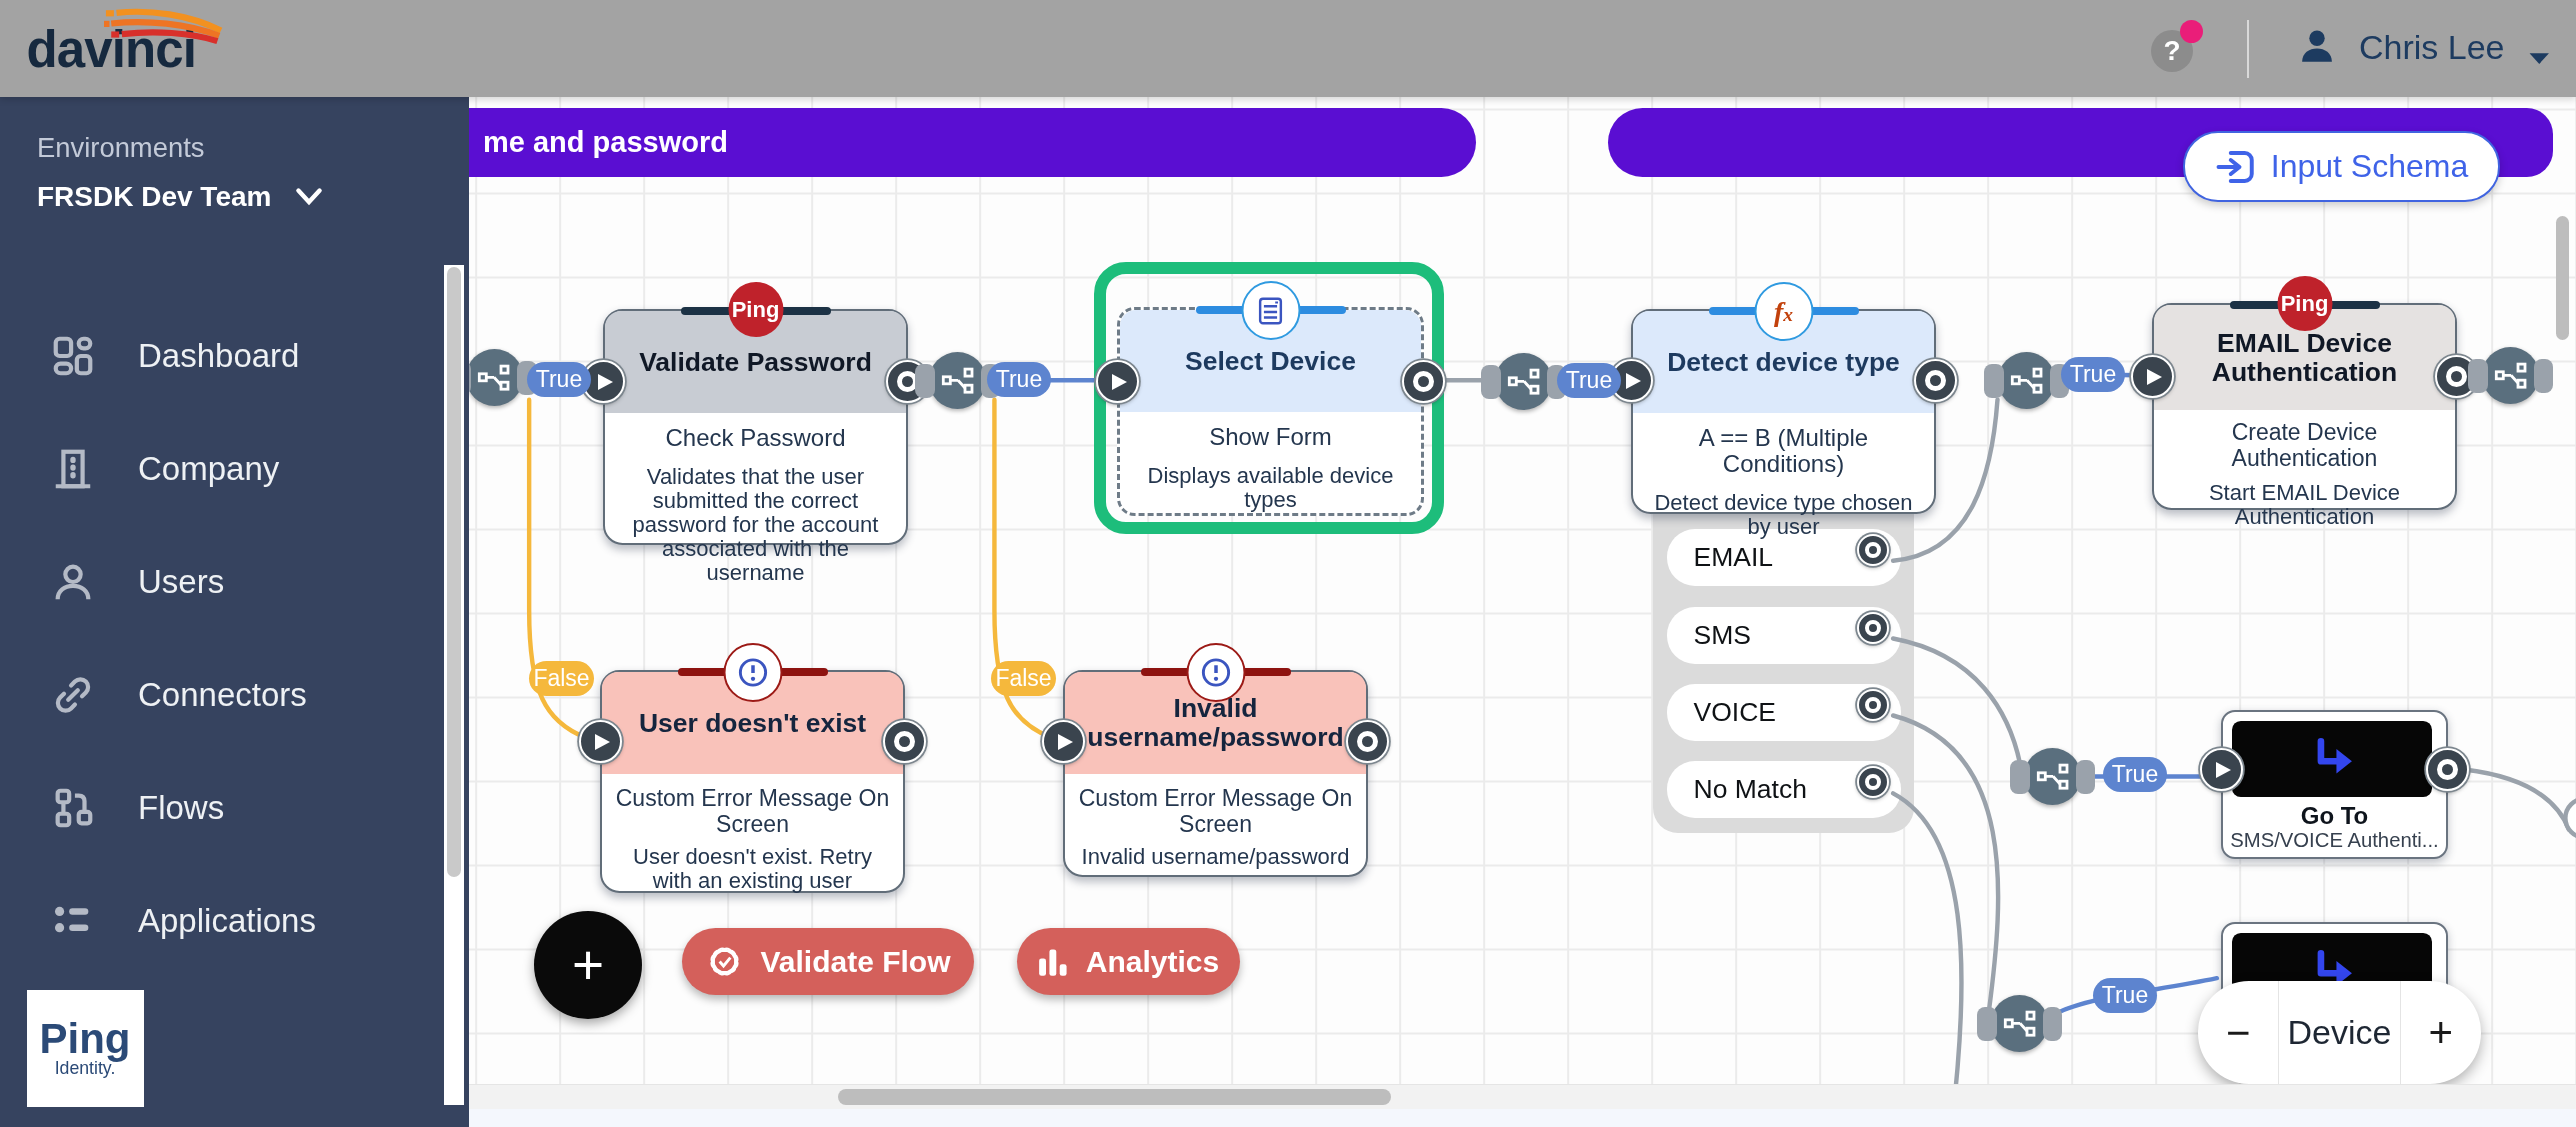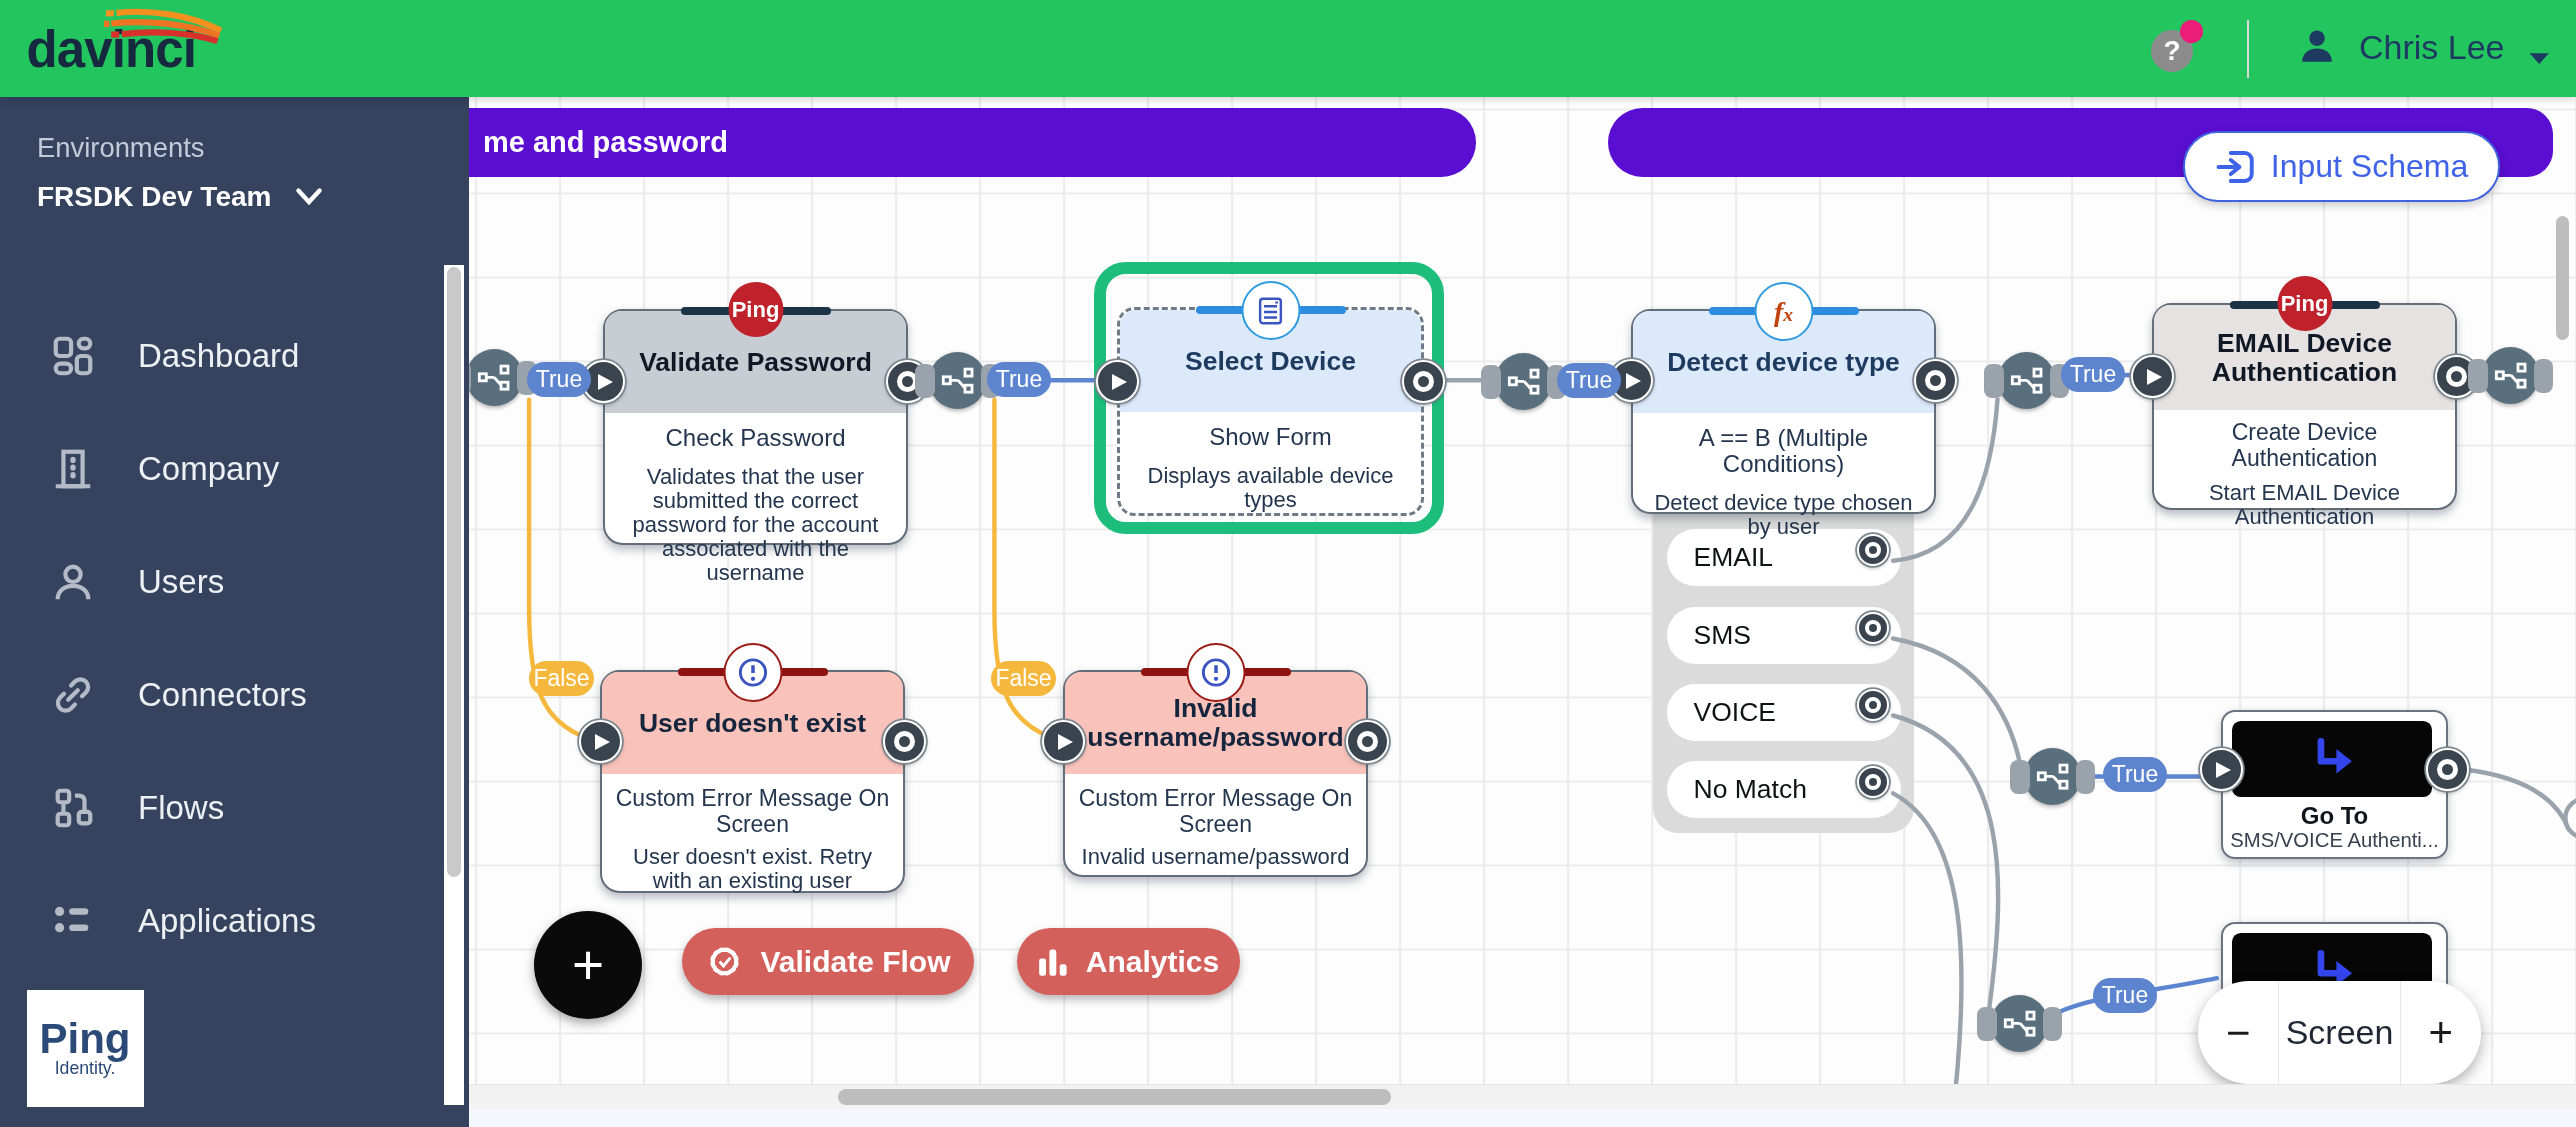--- a/index.html
+++ b/index.html
@@ -1,19 +1,19 @@
 <!DOCTYPE html>
 <html style="font-size:14px"><head>
 <meta charset="utf-8">
 <style>
   html,body{margin:0;padding:0;background:#e9e9e9;}
   .stage{position:relative;width:2576px;height:1127px;background:#fff;overflow:hidden;
          font-family:"Liberation Sans","DejaVu Sans",sans-serif;}
   
-  .topbar{position:absolute;left:0;top:0;width:2576px;height:97px;background:#22c55e;z-index:30;
+  .topbar{position:absolute;left:0;top:0;width:2576px;height:97px;background:#a3a3a3;z-index:30;
           box-shadow:0 2.7px 7px rgba(0,0,0,.16);}
   .logo-text{position:absolute;left:26.5px;top:19.5px;font-size:51px;font-weight:700;color:#16293f;letter-spacing:-0.9px;}
   .logo-swoosh{position:absolute;left:104px;top:3.5px;}
   .help-wrap{position:absolute;left:2151px;top:30px;width:42px;height:42px;border-radius:50%;background:#8c8c8c;
              display:flex;align-items:center;justify-content:center;}
   .help-wrap span{color:#fff;font-size:28px;font-weight:700;}
   .help-dot{position:absolute;left:2180px;top:19.5px;width:23px;height:23px;border-radius:50%;background:#ea1e79;}
   .top-divider{position:absolute;left:2247px;top:19.5px;width:1.8px;height:58px;background:#d9d9d9;}
   .user-wrap{position:absolute;left:2296px;top:25px;display:flex;align-items:flex-end;gap:21px;cursor:pointer;}
   .user-name{font-size:34px;color:#1d3b60;font-weight:500;}
@@ -542,21 +542,21 @@
           </g>
       </svg>
       <span>Analytics</span>
     </div>
 
     <div class="zoomctl">
       <div class="zc">
           <span class="zc-sign">−</span>
         </div>
       <div class="zc" style="flex:1.5;">
-          <span class="zc-reset">Screen</span>
+          <span class="zc-reset">Device</span>
         </div>
       <div class="zc">
           <span class="zc-sign">+</span>
         </div>
     </div>
 
     <div class="v-scroll-thumb"></div>
     <div class="h-scroll-track">
       <div class="h-scroll-thumb"></div>
     </div>

